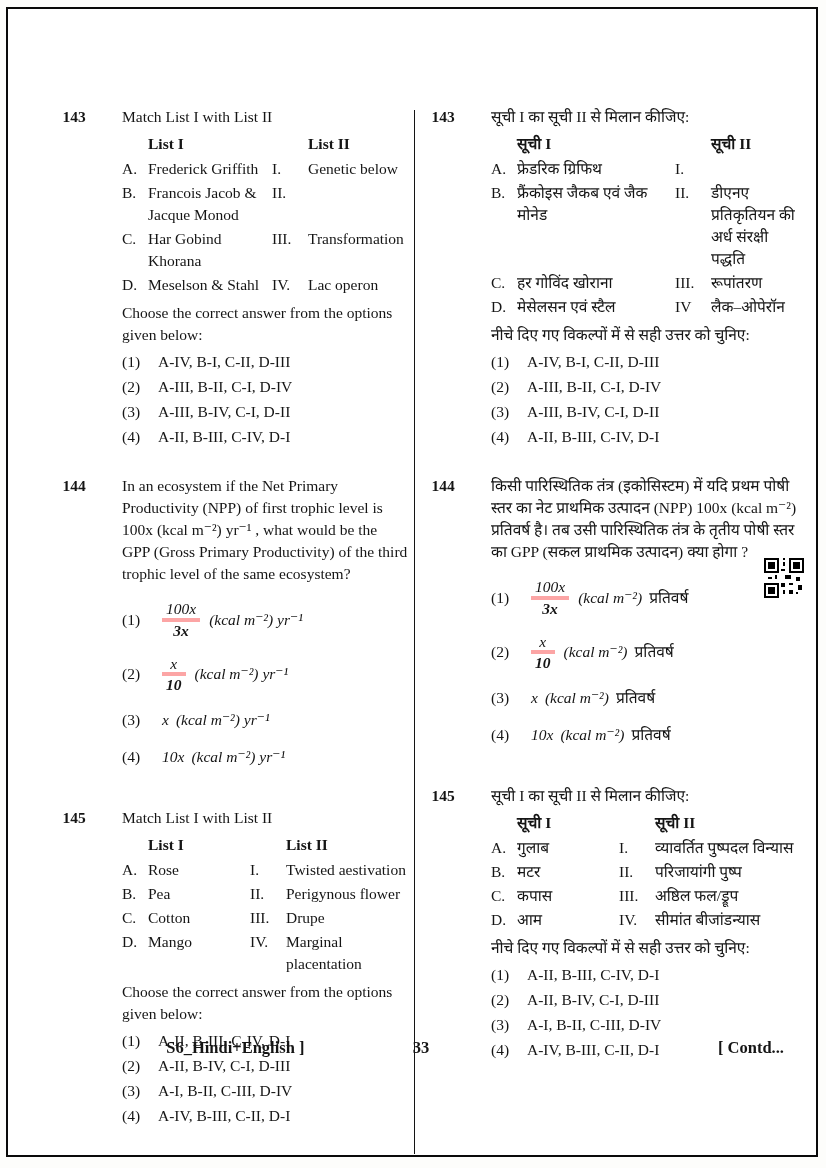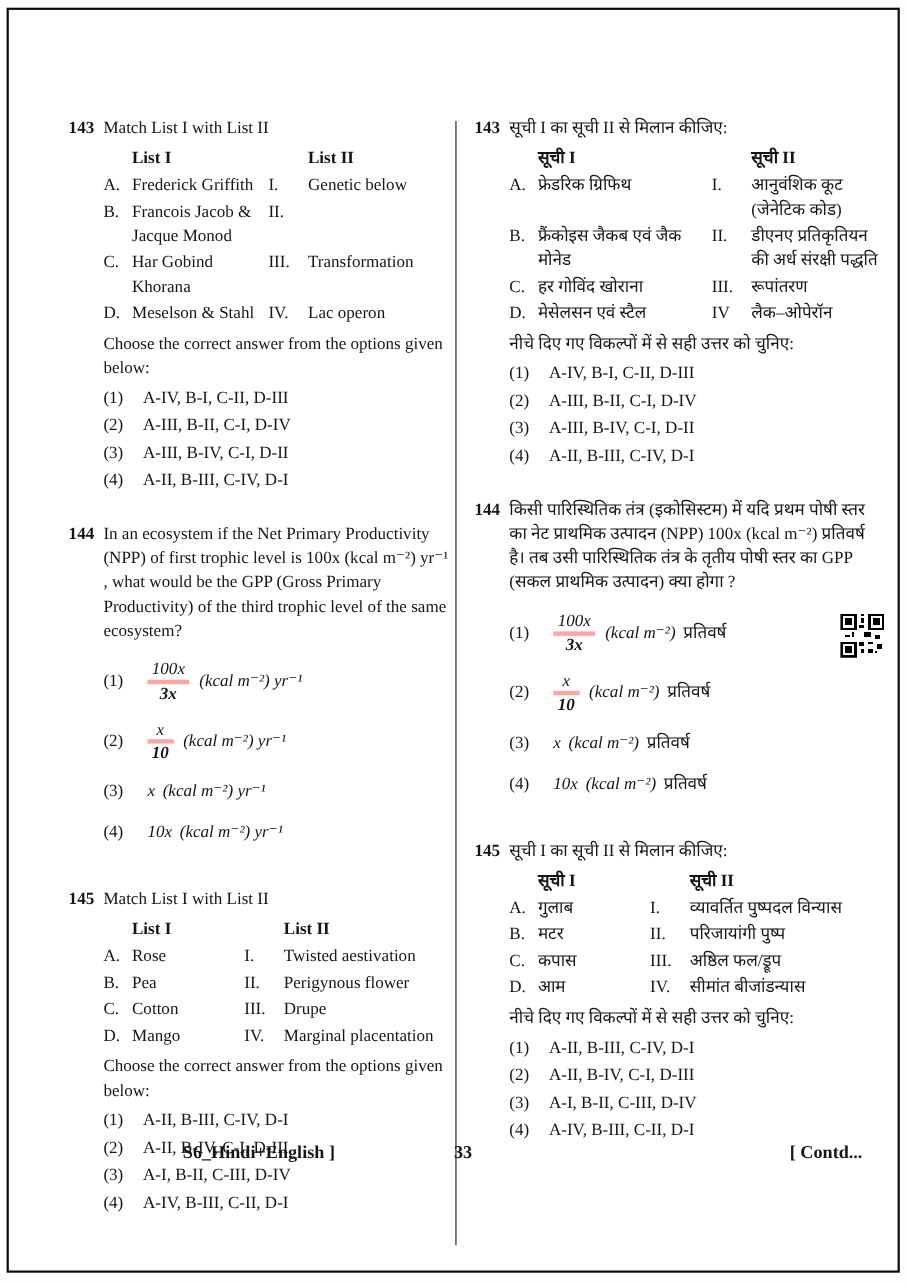--- a/index.html
+++ b/index.html
@@ -10,21 +10,21 @@
   }
   .frame{position:absolute;left:6px;top:7px;width:812px;height:1150px;
     border:2px solid #0a0a0a;box-sizing:border-box;background:#fff;}
   .content{position:absolute;left:56px;top:106px;width:744px;display:flex;align-items:flex-start;}
   .col-left{width:352px;}
   .vdivider{width:1px;background:#141414;align-self:stretch;margin:4px 10px 0 6px;}
   .col-right{flex:1;min-width:0;}
 
   .question{display:flex;margin-bottom:24px;}
   .qnum{flex:0 0 36px;font-weight:bold;text-align:center;}
-  .qbody{flex:1;min-width:0;padding-left:2px;}
+  .qbody{flex:1;min-width:0;padding-left:2px;margin-left:28px;}
   .qtitle{margin-bottom:5px;}
 
   .match-head,.match-row{display:flex;}
   .match-head{font-weight:bold;margin-bottom:3px;}
   .c-letter{flex:0 0 26px;}
   .c-left{flex:0 0 116px;padding-right:8px;}
   .c-roman{flex:0 0 36px;}
   .c-right{flex:1;min-width:0;}
   .hi-q .c-left{flex:0 0 150px;}
   .narrow .c-left{flex:0 0 94px;}
@@ -245,21 +245,20 @@
           <span class="c-left">सूची I</span>
           <span class="c-roman"></span>
           <span class="c-right">सूची II</span>
         </div>
         <div>
 
             <div class="match-row">
               <span class="c-letter">A.</span>
               <span class="c-left">फ्रेडरिक ग्रिफिथ</span>
               <span class="c-roman">I.</span>
-              <span class="c-right">आनुवंशिक कूट (जेनेटिक कोड)</span>
             </div>
 
             <div class="match-row">
               <span class="c-letter">B.</span>
               <span class="c-left">फ्रैंकोइस जैकब एवं जैक मोनेड</span>
               <span class="c-roman">II.</span>
               <span class="c-right">डीएनए प्रतिकृतियन की अर्ध संरक्षी पद्धति</span>
             </div>
 
             <div class="match-row">

